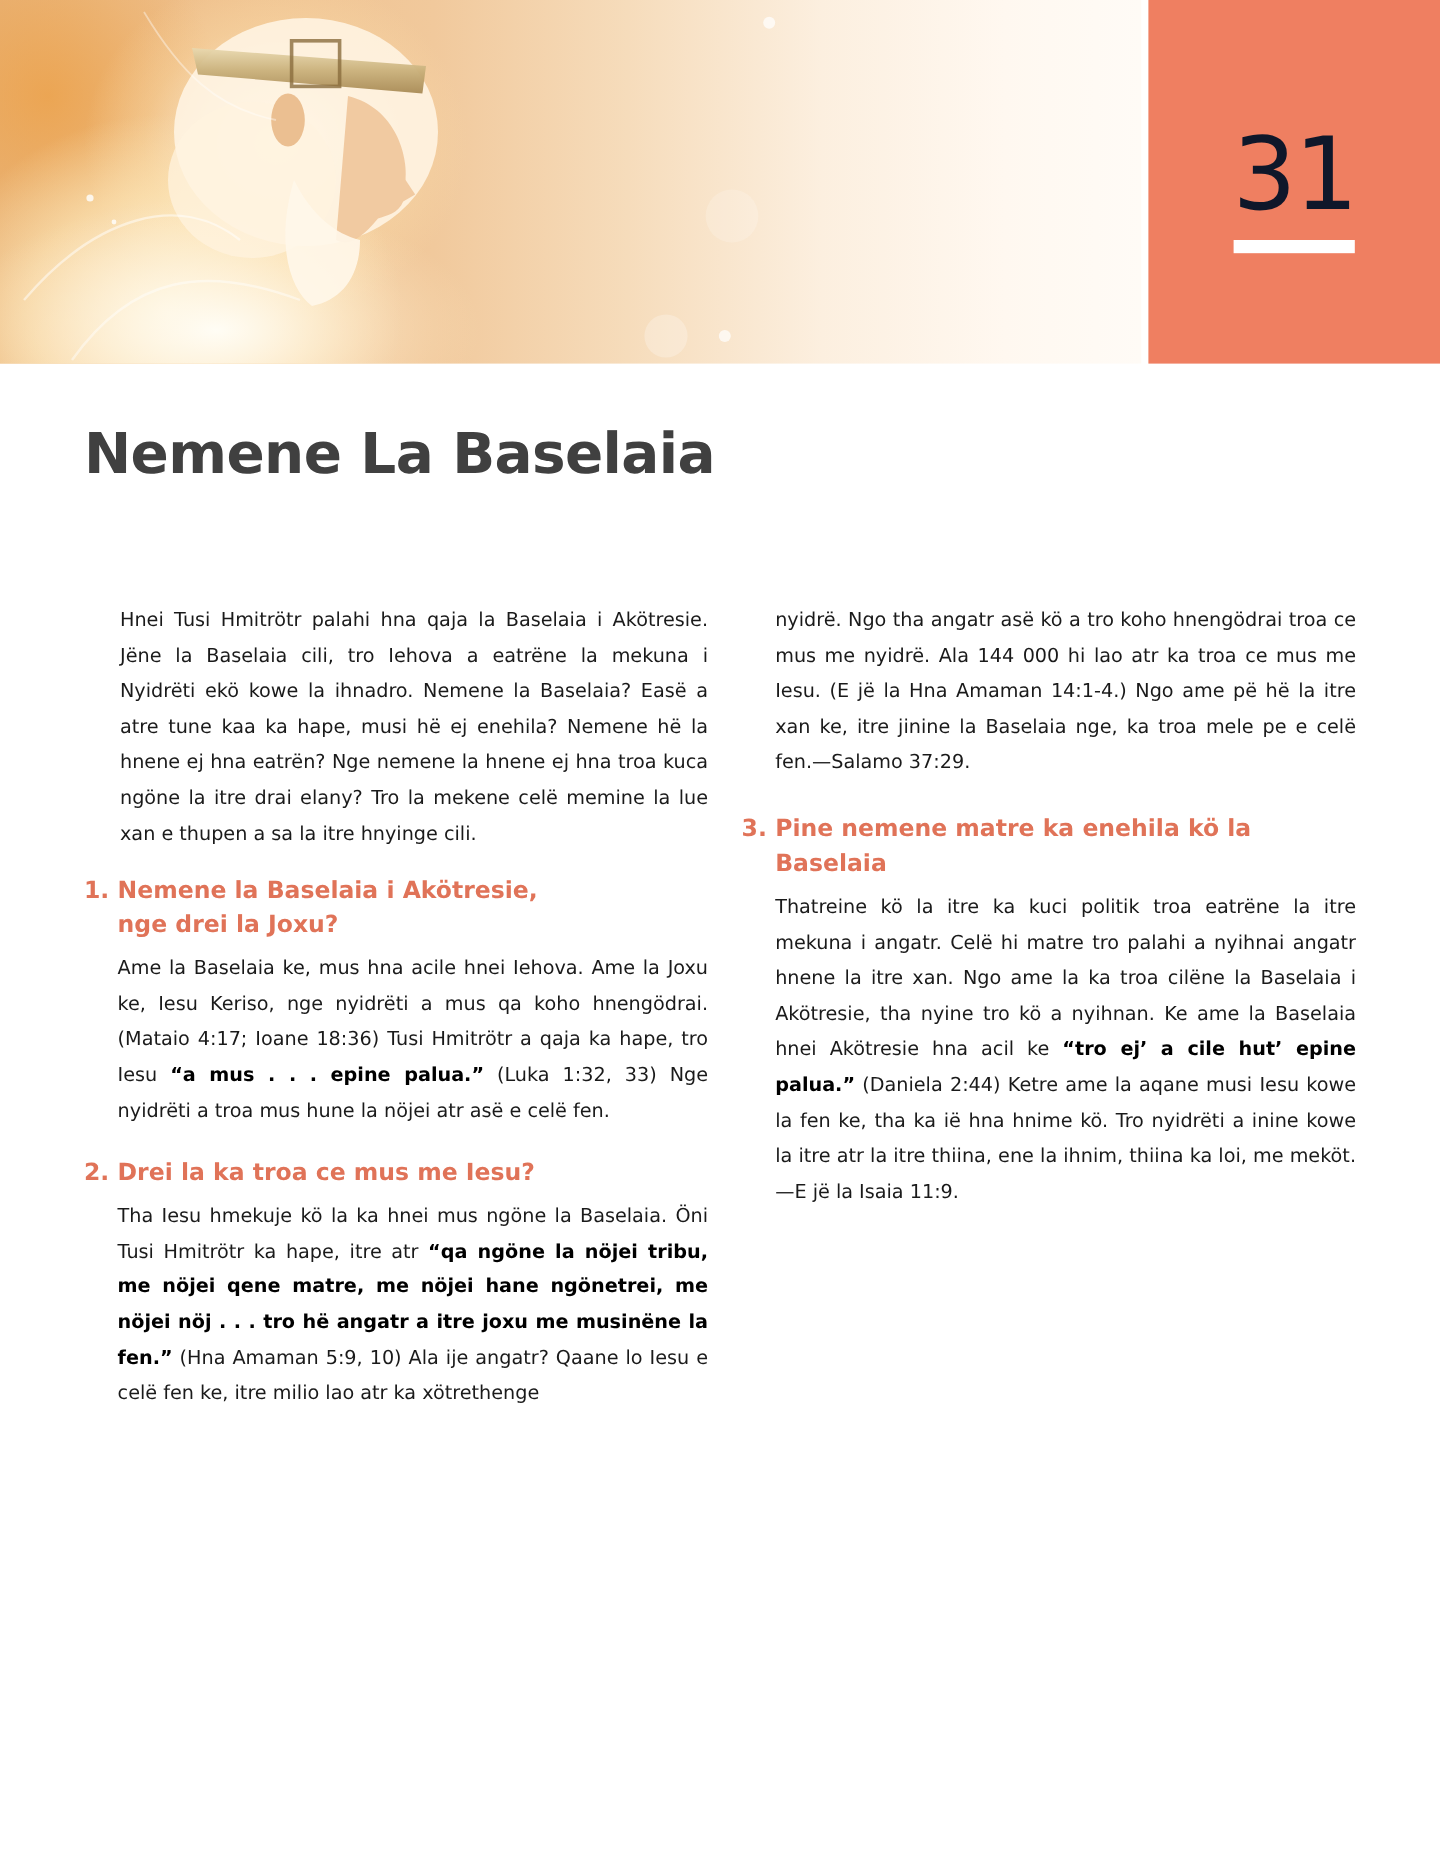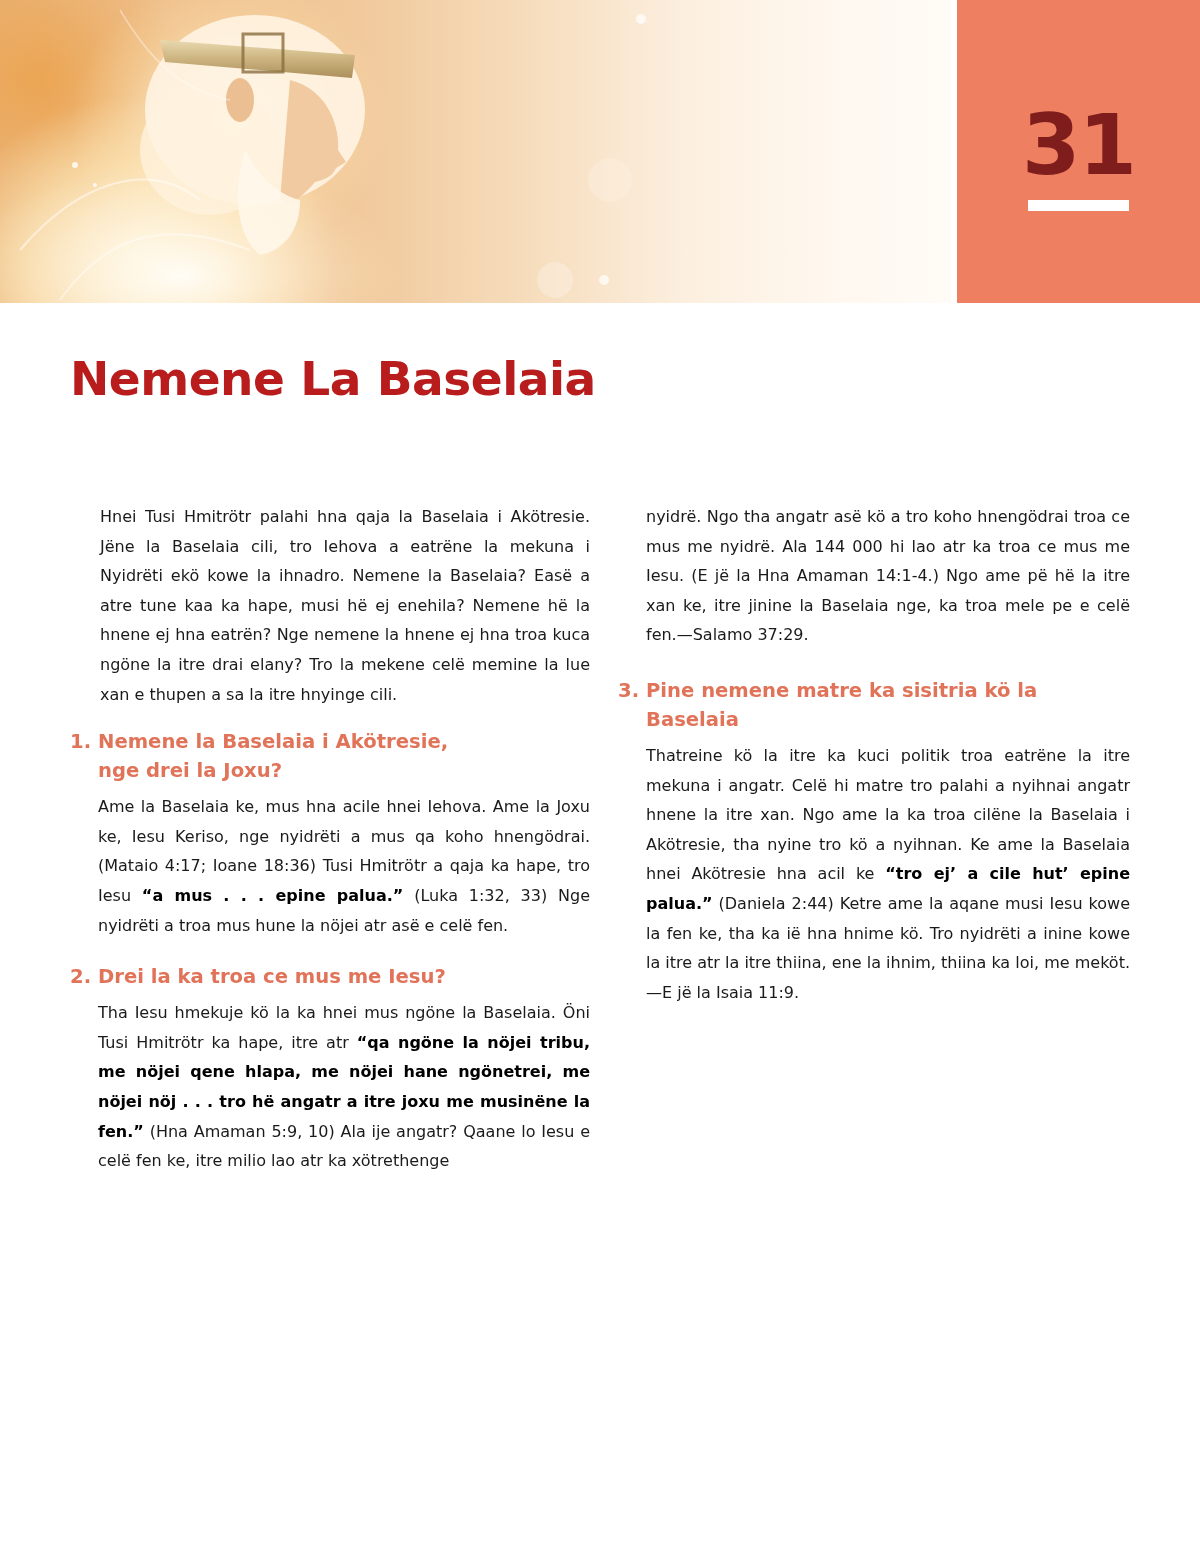--- a/index.html
+++ b/index.html
@@ -17,32 +17,32 @@
   }
   .hero svg { position: absolute; left: 0; top: 0; }
 
   
   .lesson-box {
     position: absolute; left: 957px; top: 0; width: 243px; height: 303px;
     background: #ef7f61;
   }
   .lesson-number {
     position: absolute; left: 0; width: 243px; top: 100px; text-align: center;
-    color: #7f1d1d; font-family: "DejaVu Sans", sans-serif; font-weight: bold;
+    color: #0f172a; font-family: "DejaVu Sans", sans-serif; font-weight: normal;
     font-size: 84px; line-height: 90px; letter-spacing: -2px;
   }
   .lesson-rule {
     position: absolute; left: 71px; top: 200px; width: 101px; height: 11px; background: #ffffff;
   }
 
   
   .title {
     position: absolute; left: 70px; top: 350px; width: 560px;
     font-family: "DejaVu Sans", sans-serif; font-weight: bold; font-size: 47px; line-height: 58px;
-    color: #b91c1c; letter-spacing: -0.5px;
+    color: #404040; letter-spacing: -0.5px;
   }
 
   
   .col { position: absolute; top: 502px; }
   .col-left { left: 70px; width: 520px; }
   .col-right { left: 618px; width: 512px; }
 
   .para {
     font-size: 16px; line-height: 29.6px; text-align: justify; color: #1a1a1a;
     hyphens: manual;
@@ -123,28 +123,28 @@
       <span>Nemene la Baselaia i Akötresie,</span><br>
       <span>nge drei la Joxu?</span>
     </span>
   </div>
   <p class="para answer"><span>Ame la Baselaia ke, mus hna acile hnei Iehova. Ame la Joxu ke, Iesu Keriso, nge nyidrëti a mus qa koho hnengödrai. (Mataio 4:17; Ioane 18:36) Tusi Hmitrötr a qaja ka hape, tro Iesu </span><b>“a mus . . . epine palua.”</b><span> (Luka 1:32, 33) Nge nyidrëti a troa mus hune la nöjei atr asë e celë fen.</span></p>
 
   <div class="question" style="margin-top:22px;">
     <span class="num">2.</span>
     <span class="qtext">Drei la ka troa ce mus me Iesu?</span>
   </div>
-  <p class="para answer"><span>Tha Iesu hmekuje kö la ka hnei mus ngöne la Baselaia. Öni Tusi Hmitrötr ka hape, itre atr </span><b>“qa ngöne la nöjei tribu, me nöjei qene hlapa, me nöjei hane ngönetrei, me nöjei nöj . . . tro hë angatr a itre joxu me musinëne la fen.”</b><span> (Hna Amaman 5:9, 10) Ala ije angatr? Qaane lo Iesu e celë fen ke, itre milio lao atr ka xötrethenge</span></p>
+  <p class="para answer"><span>Tha Iesu hmekuje kö la ka hnei mus ngöne la Baselaia. Öni Tusi Hmitrötr ka hape, itre atr </span><b>“qa ngöne la nöjei tribu, me nöjei qene matre, me nöjei hane ngönetrei, me nöjei nöj . . . tro hë angatr a itre joxu me musinëne la fen.”</b><span> (Hna Amaman 5:9, 10) Ala ije angatr? Qaane lo Iesu e celë fen ke, itre milio lao atr ka xötrethenge</span></p>
 </div>
 
 <div class="col col-right">
   <p class="para cont">
     <span>nyidrë. Ngo tha angatr asë kö a tro koho hnengödrai troa ce mus me nyidrë. Ala 144 000 hi lao atr ka troa ce mus me Iesu. (E jë la Hna Amaman 14:1-4.) Ngo ame pë hë la itre xan ke, itre jinine la Baselaia nge, ka troa mele pe e celë fen.—Salamo 37:29.</span>
   </p>
 
   <div class="question" style="margin-top:26px;">
     <span class="num">3.</span>
     <span class="qtext">
-      <span>Pine nemene matre ka sisitria kö la Baselaia</span><br>
+      <span>Pine nemene matre ka enehila kö la Baselaia</span><br>
     </span>
   </div>
   <p class="para answer"><span>Thatreine kö la itre ka kuci politik troa eatrëne la itre mekuna i angatr. Celë hi matre tro palahi a nyihnai angatr hnene la itre xan. Ngo ame la ka troa cilëne la Baselaia i Akötresie, tha nyine tro kö a nyihnan. Ke ame la Baselaia hnei Akötresie hna acil ke </span><b>“tro ej’ a cile hut’ epine palua.”</b><span> (Daniela 2:44) Ketre ame la aqane musi Iesu kowe la fen ke, tha ka ië hna hnime kö. Tro nyidrëti a inine kowe la itre atr la itre thiina, ene la ihnim, thiina ka loi, me meköt.—E jë la Isaia 11:9.</span></p>
 </div>
 
 </body></html>

